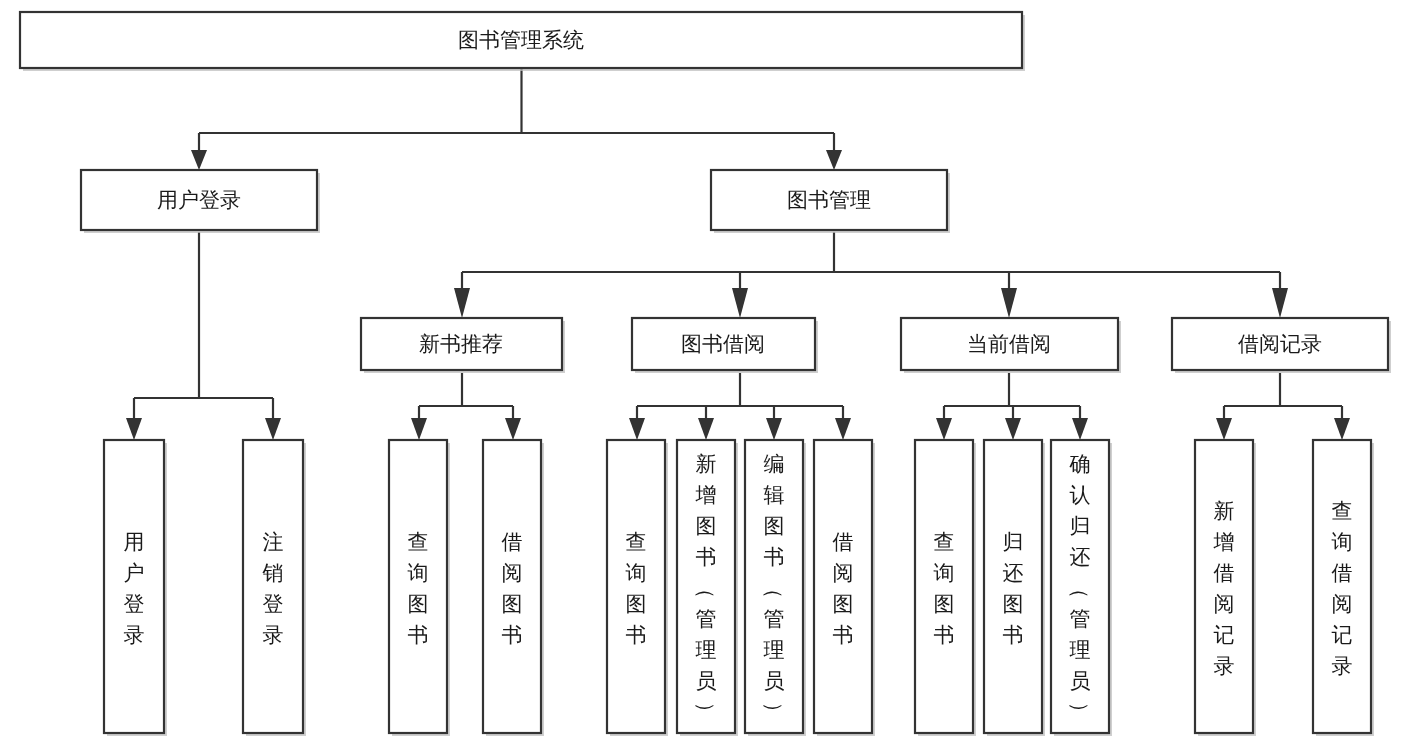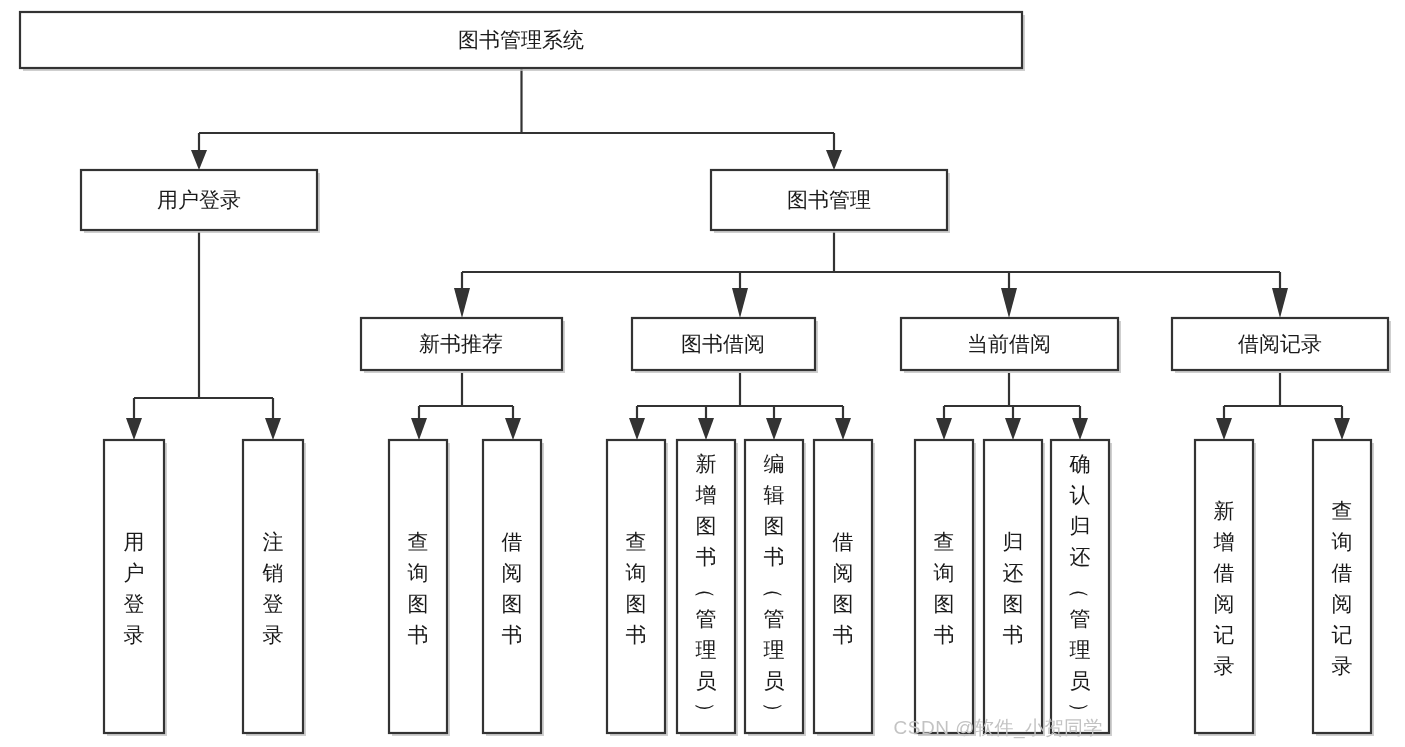--- a/index.html
+++ b/index.html
@@ -341,14 +341,13 @@
           <text class="node-label-vertical" x="1342" y="548.68">询</text>
           <text class="node-label-vertical" x="1342" y="579.68">借</text>
           <text class="node-label-vertical" x="1342" y="610.68">阅</text>
           <text class="node-label-vertical" x="1342" y="641.68">记</text>
           <text class="node-label-vertical" x="1342" y="672.68">录</text>
         </g>
       </g>
 
   </svg>
 
-  <div class="watermark">CSDN @软件_小贺同学</div>
 </div>
 
 </body></html>

